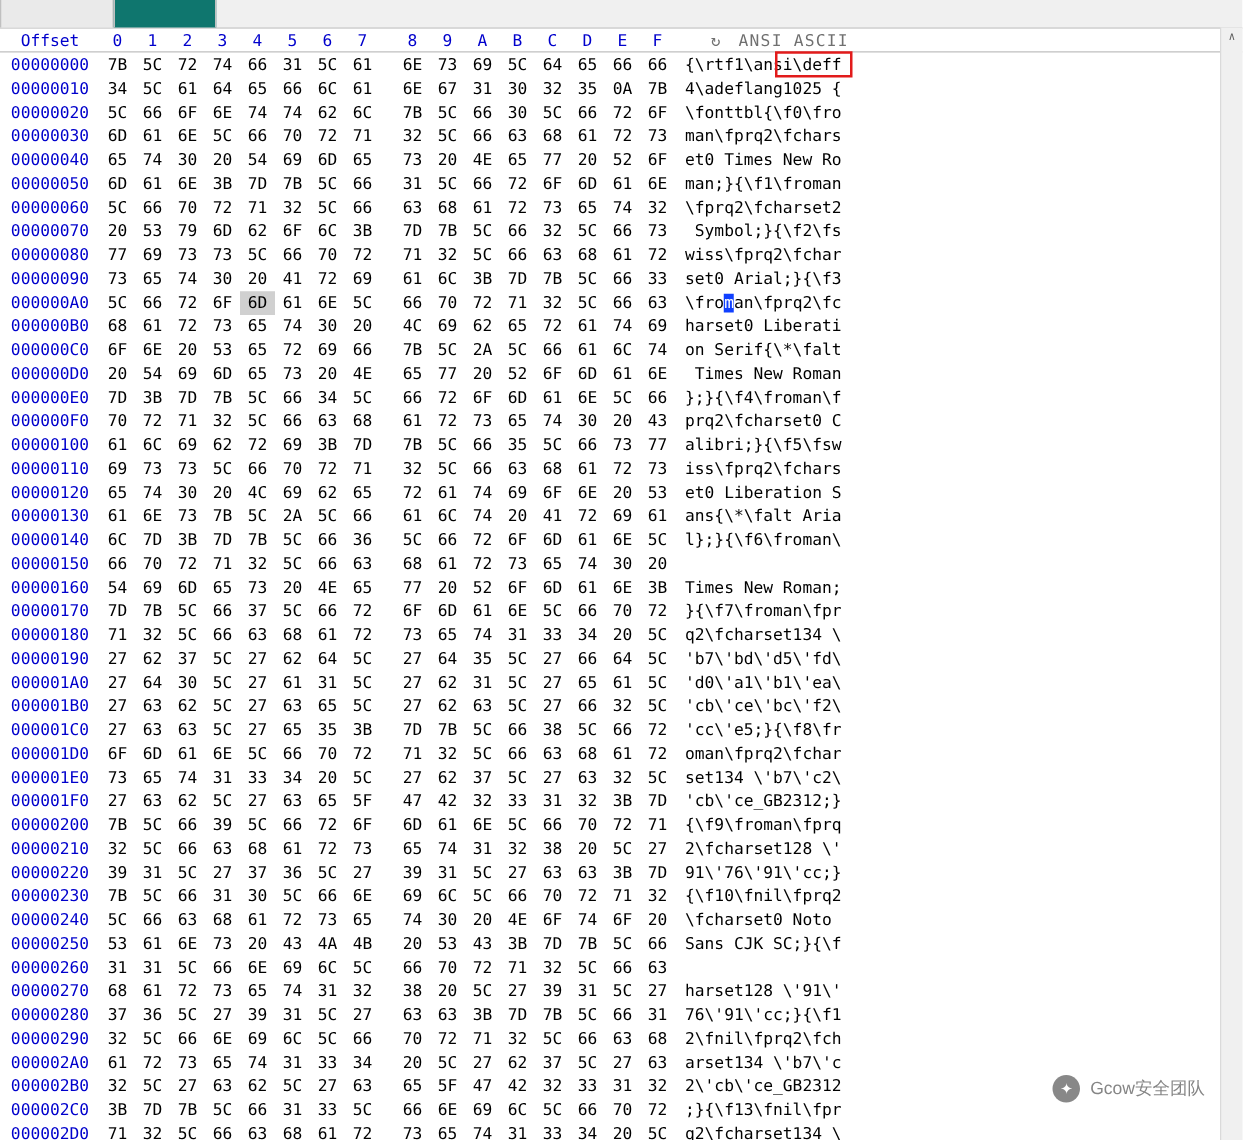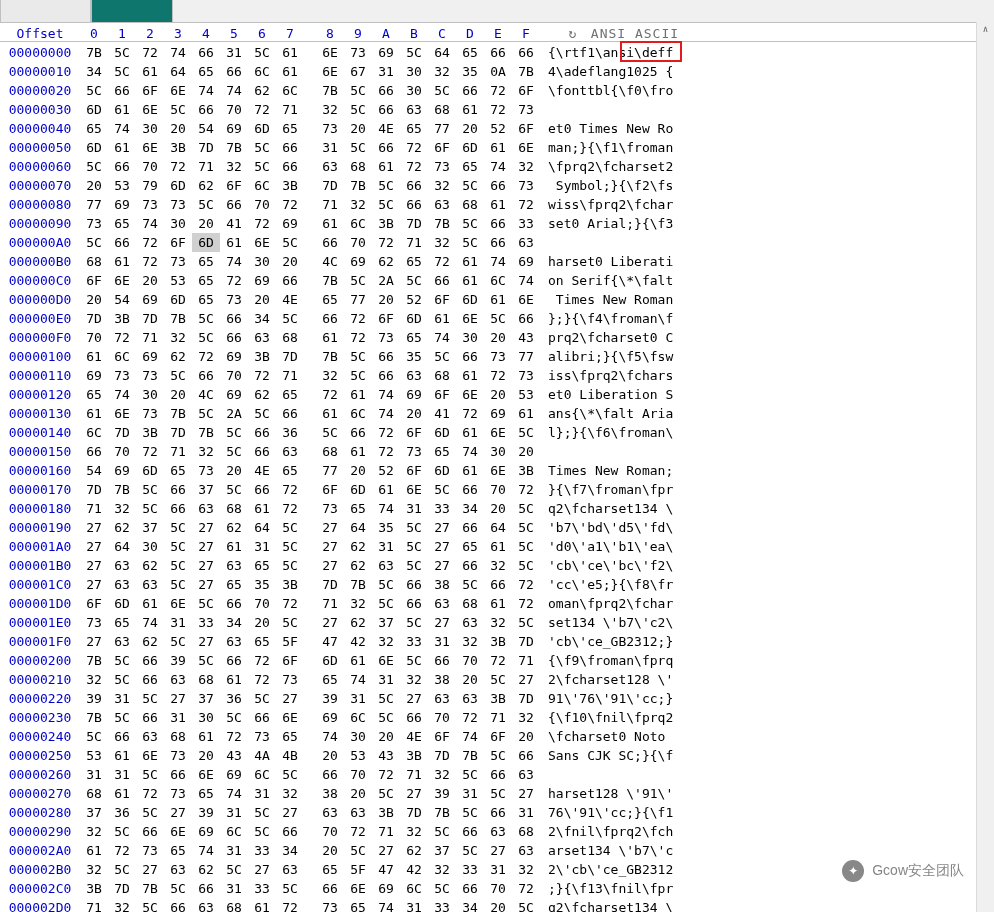--- a/index.html
+++ b/index.html
@@ -282,20 +282,21 @@
       <div class="hex-cell">71</div>
       <div class="hex-gap"></div>
       <div class="hex-cell">32</div>
       <div class="hex-cell">5C</div>
       <div class="hex-cell">66</div>
       <div class="hex-cell">63</div>
       <div class="hex-cell">68</div>
       <div class="hex-cell">61</div>
       <div class="hex-cell">72</div>
       <div class="hex-cell">73</div>
+      <div class="ascii-cell">man\fprq2\fchars</div>
     </div>
     <div class="row">
       <div class="offset-cell">00000040</div>
       <div class="hex-cell">65</div>
       <div class="hex-cell">74</div>
       <div class="hex-cell">30</div>
       <div class="hex-cell">20</div>
       <div class="hex-cell">54</div>
       <div class="hex-cell">69</div>
       <div class="hex-cell">6D</div>
@@ -428,20 +429,21 @@
       <div class="hex-cell">5C</div>
       <div class="hex-gap"></div>
       <div class="hex-cell">66</div>
       <div class="hex-cell">70</div>
       <div class="hex-cell">72</div>
       <div class="hex-cell">71</div>
       <div class="hex-cell">32</div>
       <div class="hex-cell">5C</div>
       <div class="hex-cell">66</div>
       <div class="hex-cell">63</div>
+      <div class="ascii-cell">\fro<span class="hl-blue">m</span>an\fprq2\fc</div>
     </div>
     <div class="row">
       <div class="offset-cell">000000B0</div>
       <div class="hex-cell">68</div>
       <div class="hex-cell">61</div>
       <div class="hex-cell">72</div>
       <div class="hex-cell">73</div>
       <div class="hex-cell">65</div>
       <div class="hex-cell">74</div>
       <div class="hex-cell">30</div>

